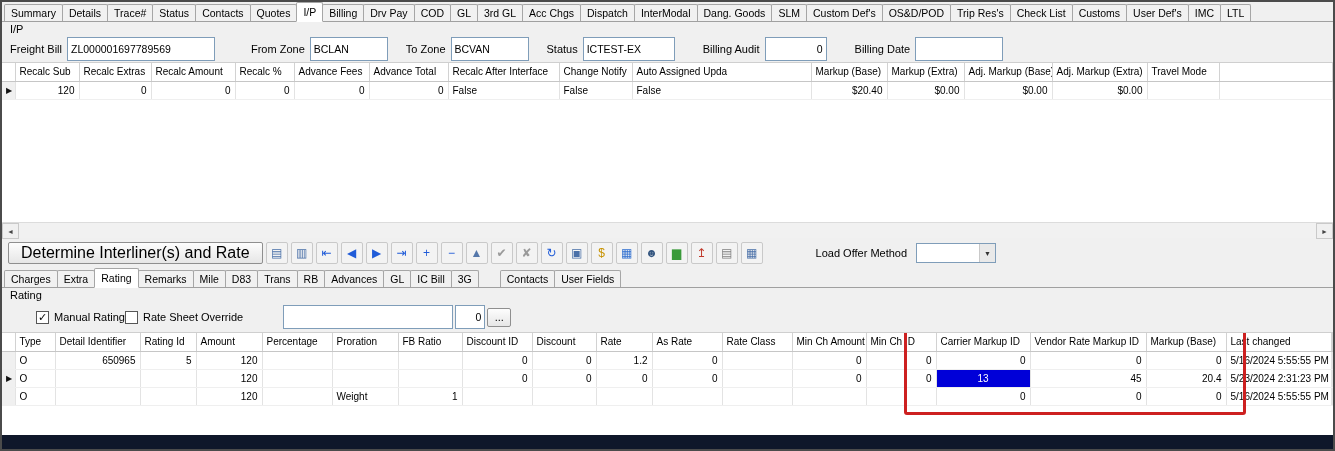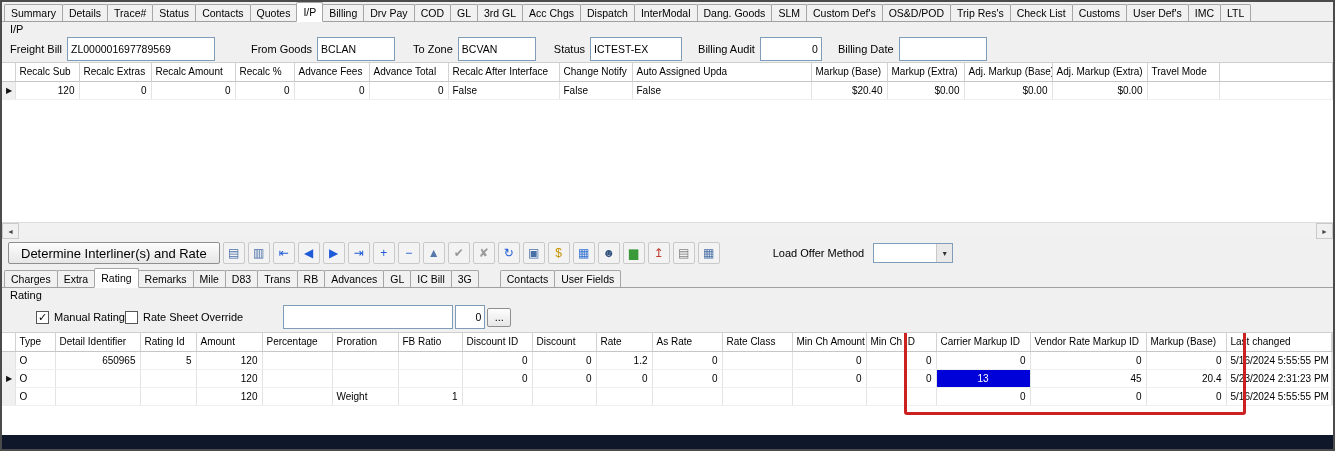--- a/index.html
+++ b/index.html
@@ -12,21 +12,21 @@
   .tab.selected{background:#fff;height:20px;z-index:2;margin-bottom:-1px;border-bottom:1px solid #fff;}
   .tabgroup-right{margin-left:22px;display:flex;align-items:flex-end;}
 
   .group-label{height:14px;line-height:14px;padding-left:8px;background:#f0f0f0;}
 
   
   .fields-row{height:26px;display:flex;align-items:center;padding:0 8px;background:#f0f0f0;}
   .fields-row label{margin-right:5px;white-space:nowrap;}
   input.txt{height:19px;border:1px solid #7f9db9;background:#fff;font:inherit;font-size:10.5px;padding:11px 3px;}
   .w148{width:148px}.w78{width:78px}.w92{width:92px}.w62{width:62px;text-align:right}.w88{width:88px}
-  .ml36{margin-left:36px}.ml18{margin-left:18px}.ml16{margin-left:16px}
+  .ml36{margin-left:36px}.ml18{margin-left:18px}.ml16{margin-left:28px}
 
   
   .gridwrap{background:#fff;border-top:1px solid #cfcfcf;position:relative;overflow:hidden;}
   .gridwrap1{height:160px;}
   .audit-wrap{height:103px;}
   table.grid{border-collapse:collapse;table-layout:fixed;width:100%;font-size:10px;}
   table.grid th,table.grid td{height:18px;padding:0 4px;border-right:1px solid #e3e3e3;overflow:hidden;white-space:nowrap;font-weight:normal;}
   table.grid thead th{background:#fff;border-right:1px solid #d2d2d2;border-bottom:1px solid #c6c6c6;text-align:left !important;}
   table.grid tbody td{border-bottom:1px solid #efefef;}
   .al-left{text-align:left}.al-right{text-align:right}
@@ -34,21 +34,21 @@
   td.selcell{background:var(--selection,#0000d8);color:#fff;text-align:center;}
   th.filler,td.filler{border-right:none;}
 
   
   .hscroll{height:16px;background:#f1f1f1;border-top:1px solid #dcdcdc;display:flex;justify-content:space-between;}
   .scroll-btn{width:17px;height:16px;background:#f0f0f0;border:1px solid #c9c9c9;color:#444;font-size:7px;display:flex;align-items:center;justify-content:center;}
   .scroll-track{flex:1;}
 
   
   .toolbar{height:30px;display:flex;align-items:center;gap:3px;padding:0 6px;background:#f0f0f0;}
-  .cmd-btn{height:22px;padding:0 12px;border:1px solid #8f8f8f;border-radius:2px;background:linear-gradient(#fdfdfd,#e6e6e6);font:inherit;font-size:13px;}
+  .cmd-btn{height:22px;padding:0 12px;border:1px solid #8f8f8f;border-radius:2px;background:linear-gradient(#fdfdfd,#e6e6e6);font:inherit;font-size:16px;}
   .iconstrip{display:flex;align-items:center;gap:3px;}
   .tbtn{width:22px;height:22px;border:1px solid #c9c9c9;border-radius:2px;background:#f3f3f3;font-size:12px;line-height:1;display:inline-flex;align-items:center;justify-content:center;padding:0;font-family:inherit;}
   .combo-label{margin-left:42px;margin-right:6px;white-space:nowrap;padding-left:8px;}
   .combo-box{width:80px;height:20px;border:1px solid #7f9db9;background:#fff;display:flex;align-items:center;}
   .combo-value{flex:1;padding:0 3px;}
   .combo-arrow{width:16px;height:18px;background:#e9e9e9;border-left:1px solid #c9c9c9;display:flex;align-items:center;justify-content:center;font-size:7px;color:#333;}
 
   
   .check-row{height:30px;display:flex;align-items:center;padding-left:34px;background:#f0f0f0;}
   .checkbox{width:13px;height:13px;border:1px solid #565656;background:#fff;display:inline-flex;align-items:center;justify-content:center;font-size:11px;line-height:1;margin-right:5px;}
@@ -91,21 +91,21 @@
       <span class="tab">User Def's</span>
       <span class="tab">IMC</span>
       <span class="tab">LTL</span>
     </div>
 
   <div class="group-label">I/P</div>
 
   <div class="fields-row">
     <label>Freight Bill</label>
     <input class="txt w148" value="ZL000001697789569" style="">
-    <label class="ml36">From Goods</label>
+    <label class="ml36">From Zone</label>
     <input class="txt w78" value="BCLAN" style="">
     <label class="ml18">To Zone</label>
     <input class="txt w78" value="BCVAN" style="">
     <label class="ml18">Status</label>
     <input class="txt w92" value="ICTEST-EX" style="">
     <label class="ml16">Billing Audit</label>
     <input class="txt w62" value="0" style="">
     <label class="ml16">Billing Date</label>
     <input class="txt w88" value="" style="">
   </div>

